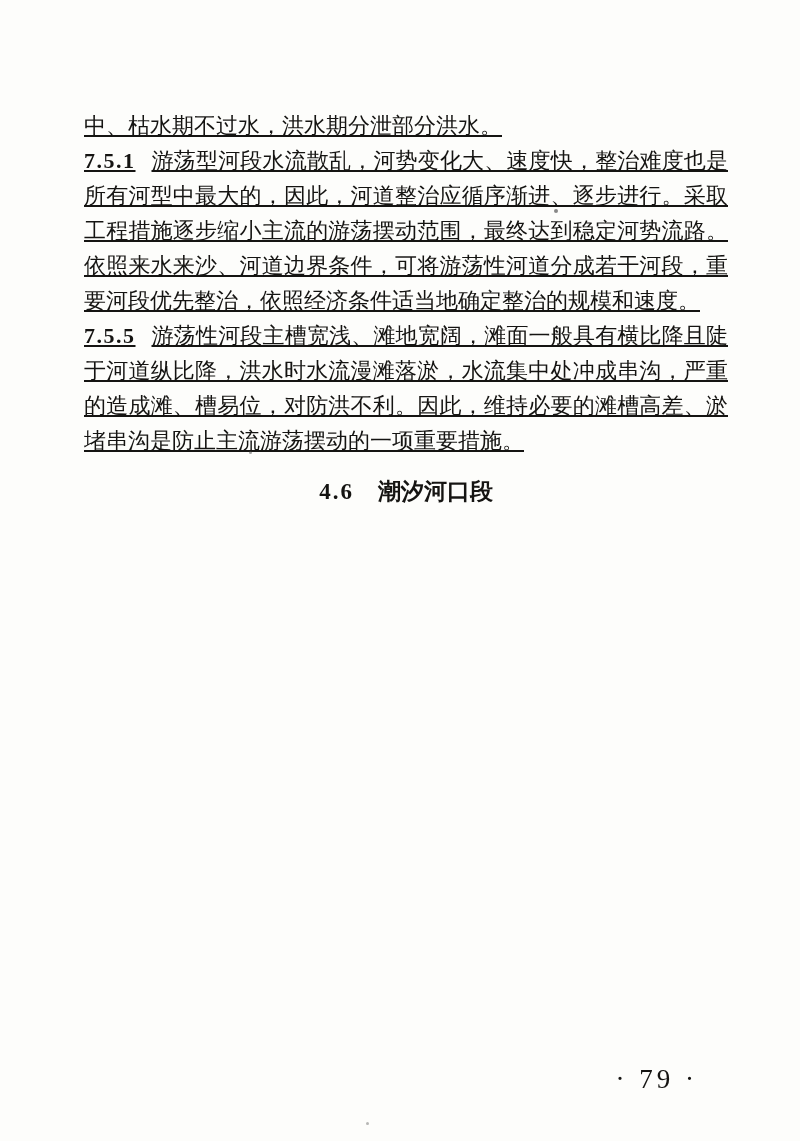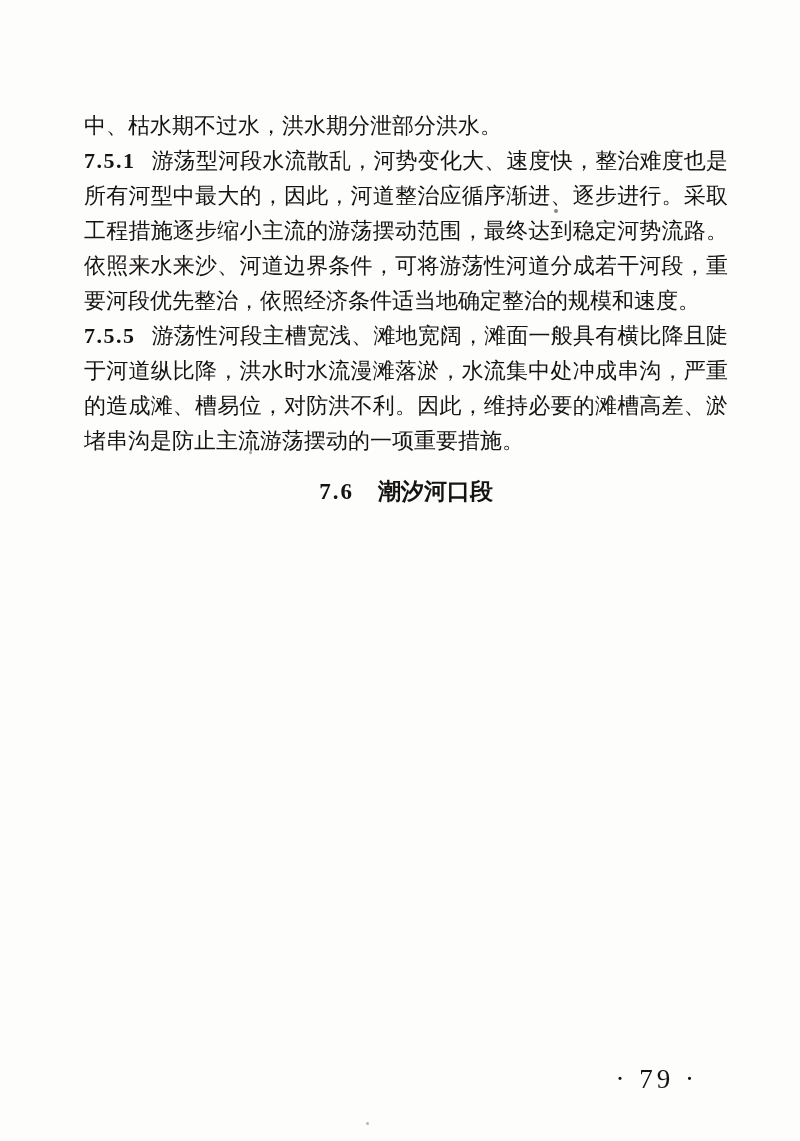--- a/index.html
+++ b/index.html
@@ -23,20 +23,21 @@
     width: 644px;
     font-size: 22px;
     line-height: 35px;
     text-align: justify;
   }
   p.para {
     margin: 0;
     text-justify: inter-ideograph;
     word-break: normal;
     overflow-wrap: break-word;
+    text-decoration: underline;
   }
   p.para.indent {
     text-indent: 44px;
   }
   .clause-num {
     font-weight: bold;
     letter-spacing: 1.5px;
     margin-right: 16px;
     white-space: nowrap;
     margin-top: 28px;
@@ -71,19 +72,19 @@
   .dot-3 { left: 366px; top: 1122px; width: 3px; height: 3px; opacity: .4; }
 </style>
 </head>
 <body>
 
 <div class="page">
   <div class="content">
       <p class="para"><span>中、枯水期不过水，洪水期分泄部分洪水。</span></p>
       <p class="para"><span class="clause-num">7.5.1</span><span>游荡型河段水流散乱，河势变化大、速度快，整治难度也是所有河型中最大的，因此，河道整治应循序渐进、逐步进行。采取工程措施逐步缩小主流的游荡摆动范围，最终达到稳定河势流路。依照来水来沙、河道边界条件，可将游荡性河道分成若干河段，重要河段优先整治，依照经济条件适当地确定整治的规模和速度。</span></p>
       <p class="para"><span class="clause-num">7.5.5</span><span>游荡性河段主槽宽浅、滩地宽阔，滩面一般具有横比降且陡于河道纵比降，洪水时水流漫滩落淤，水流集中处冲成串沟，严重的造成滩、槽易位，对防洪不利。因此，维持必要的滩槽高差、淤堵串沟是防止主流游荡摆动的一项重要措施。</span></p>
-      <div class="heading"><span class="heading-num">7.6</span><span>潮汐河口段</span></div>
+      <div class="heading"><span class="heading-num">4.6</span><span>潮汐河口段</span></div>
     </div>
   <div class="page-number">· 79 ·</div>
   <span class="dot dot-1"></span>
   <span class="dot dot-2"></span>
   <span class="dot dot-3"></span>
 </div>
 
 </body></html>

